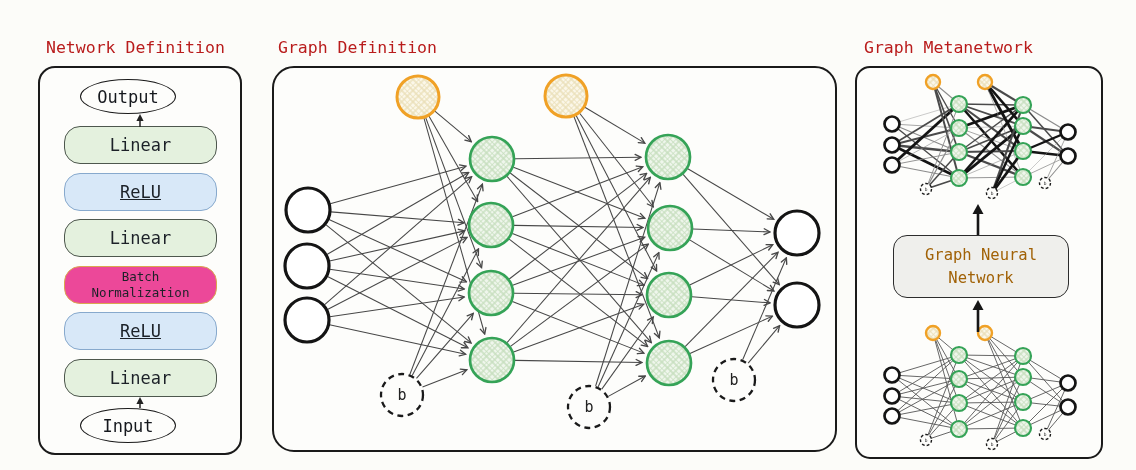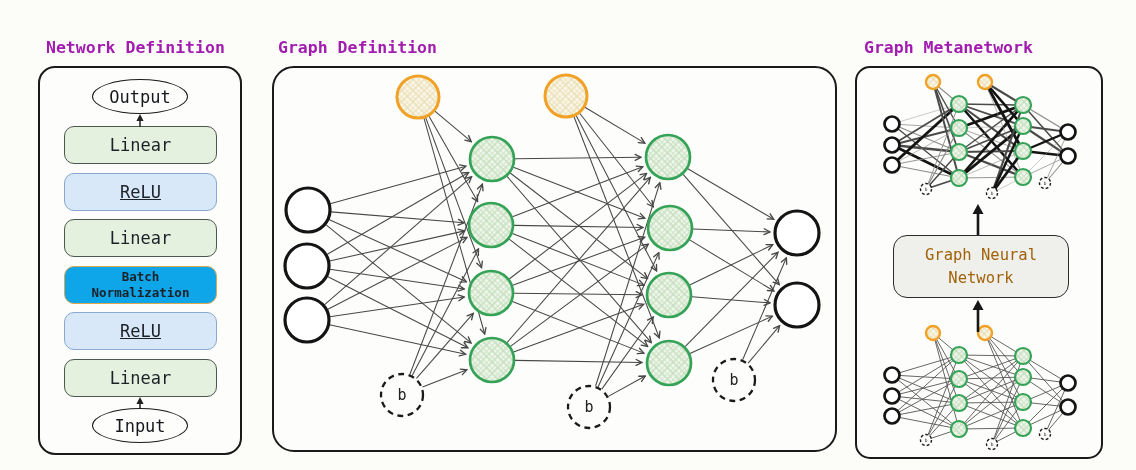--- a/index.html
+++ b/index.html
@@ -3,47 +3,47 @@
 <meta charset="utf-8">
 <style>
   html,body{margin:0;padding:0;background:#fcfcf9;}
   *{box-sizing:border-box;}
   #canvas{
     position:relative;width:1136px;height:470px;overflow:hidden;
     font-family:"DejaVu Sans Mono","Liberation Mono",monospace;
     background:#fcfcf9;color:#1f1f1f;
   }
   .panel-title{
-    position:absolute;top:38px;font-size:16.5px;font-weight:700;
-    color:#a21caf;letter-spacing:0px;white-space:nowrap;
+    position:absolute;top:38px;font-size:16.5px;font-weight:400;
+    color:#b91c1c;letter-spacing:0px;white-space:nowrap;
   }
   #title-network{left:46px;}
   #title-graph{left:278px;}
   #title-meta{left:864px;}
   .panel{
     position:absolute;background:#fdfdfb;border:2.3px solid #1a1a1a;
   }
   #panel-network{left:38px;top:66px;width:204px;height:389px;border-radius:17px;}
   #panel-graph{left:272px;top:66px;width:565px;height:386px;border-radius:22px;}
   #panel-meta{left:855px;top:66px;width:248px;height:393px;border-radius:15px;}
   .nn-ellipse{
-    position:absolute;left:92px;width:96px;height:35px;border:1.6px solid #1b1b1b;
+    position:absolute;left:80px;width:96px;height:35px;border:1.6px solid #1b1b1b;
     border-radius:50%;background:#fdfdfb;display:flex;align-items:center;justify-content:center;
     font-size:17px;color:#15181d;
   }
   #ellipse-output{top:79px;}
   #ellipse-input{top:408px;}
   .layer-box{
-    position:absolute;left:64px;width:153px;height:38px;border-radius:10px;
+    position:absolute;left:64px;width:153px;height:38px;border-radius:16px;
     display:flex;align-items:center;justify-content:center;text-align:center;
     font-size:17px;color:#1c2128;white-space:pre-line;line-height:1.2;
   }
   .layer-box.linear{background:#e4f1de;border:1.5px solid #4d574d;}
   .layer-box.relu{background:#d8e8f8;border:1.5px solid #87a9cd;text-decoration:underline;}
-  .layer-box.batchnorm{background:#0ea5e9;border:1.5px solid #d9a84f;font-size:12.5px;line-height:1.3;font-weight:bold;}
+  .layer-box.batchnorm{background:#ec4899;border:1.5px solid #d9a84f;font-size:12.5px;line-height:1.3;}
   #gnn-box{
     position:absolute;left:893px;top:235px;width:176px;height:63px;border-radius:14px;
     background:#efefec;border:1.6px solid #2c2c2c;
     display:flex;align-items:center;justify-content:center;text-align:center;
     font-size:15.5px;color:#a16207;line-height:1.45;padding:0 6px;
   }
   #vector-layer{position:absolute;left:0;top:0;pointer-events:none;}
 </style>
 </head>
 <body>

